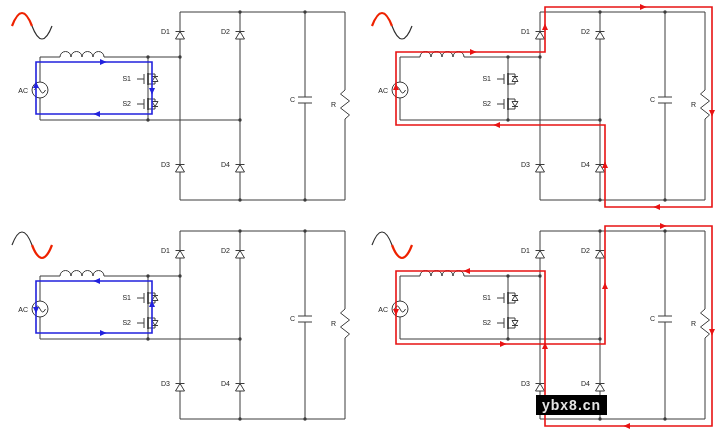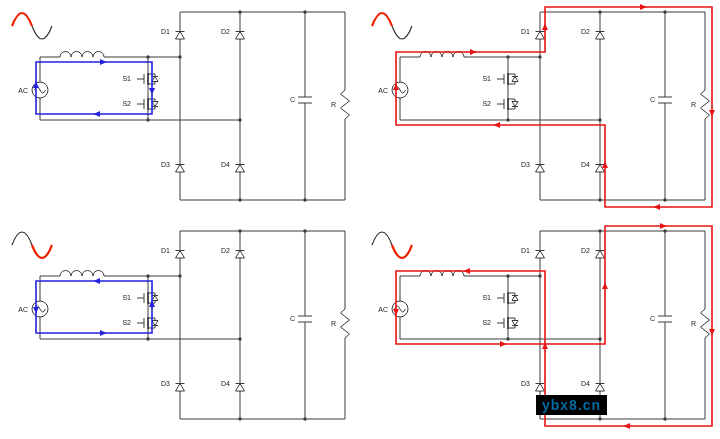--- a/index.html
+++ b/index.html
@@ -373,14 +373,14 @@
         <polygon points="0,-3 6.5,0 0,3" fill="#e81313" stroke="none" transform="translate(36,90) rotate(90)"></polygon>
         <polygon points="0,-3 6.5,0 0,3" fill="#e81313" stroke="none" transform="translate(140,125) rotate(0)"></polygon>
         <polygon points="0,-3 6.5,0 0,3" fill="#e81313" stroke="none" transform="translate(245,70) rotate(-90)"></polygon>
         <polygon points="0,-3 6.5,0 0,3" fill="#e81313" stroke="none" transform="translate(300,7) rotate(0)"></polygon>
         <polygon points="0,-3 6.5,0 0,3" fill="#e81313" stroke="none" transform="translate(352,110) rotate(90)"></polygon>
         <polygon points="0,-3 6.5,0 0,3" fill="#e81313" stroke="none" transform="translate(270,207) rotate(180)"></polygon>
         <polygon points="0,-3 6.5,0 0,3" fill="#e81313" stroke="none" transform="translate(185,130) rotate(-90)"></polygon>
         <polygon points="0,-3 6.5,0 0,3" fill="#e81313" stroke="none" transform="translate(110,52) rotate(180)"></polygon>
       </svg>
     </div>
-  <div id="watermark" style="background: rgb(0, 0, 0); color: #0369a1;">ybx8.cn</div>
+  <div id="watermark" style="background: rgb(0, 0, 0); color: #e5e5e5;">ybx8.cn</div>
 </div>
 
 </body></html>

